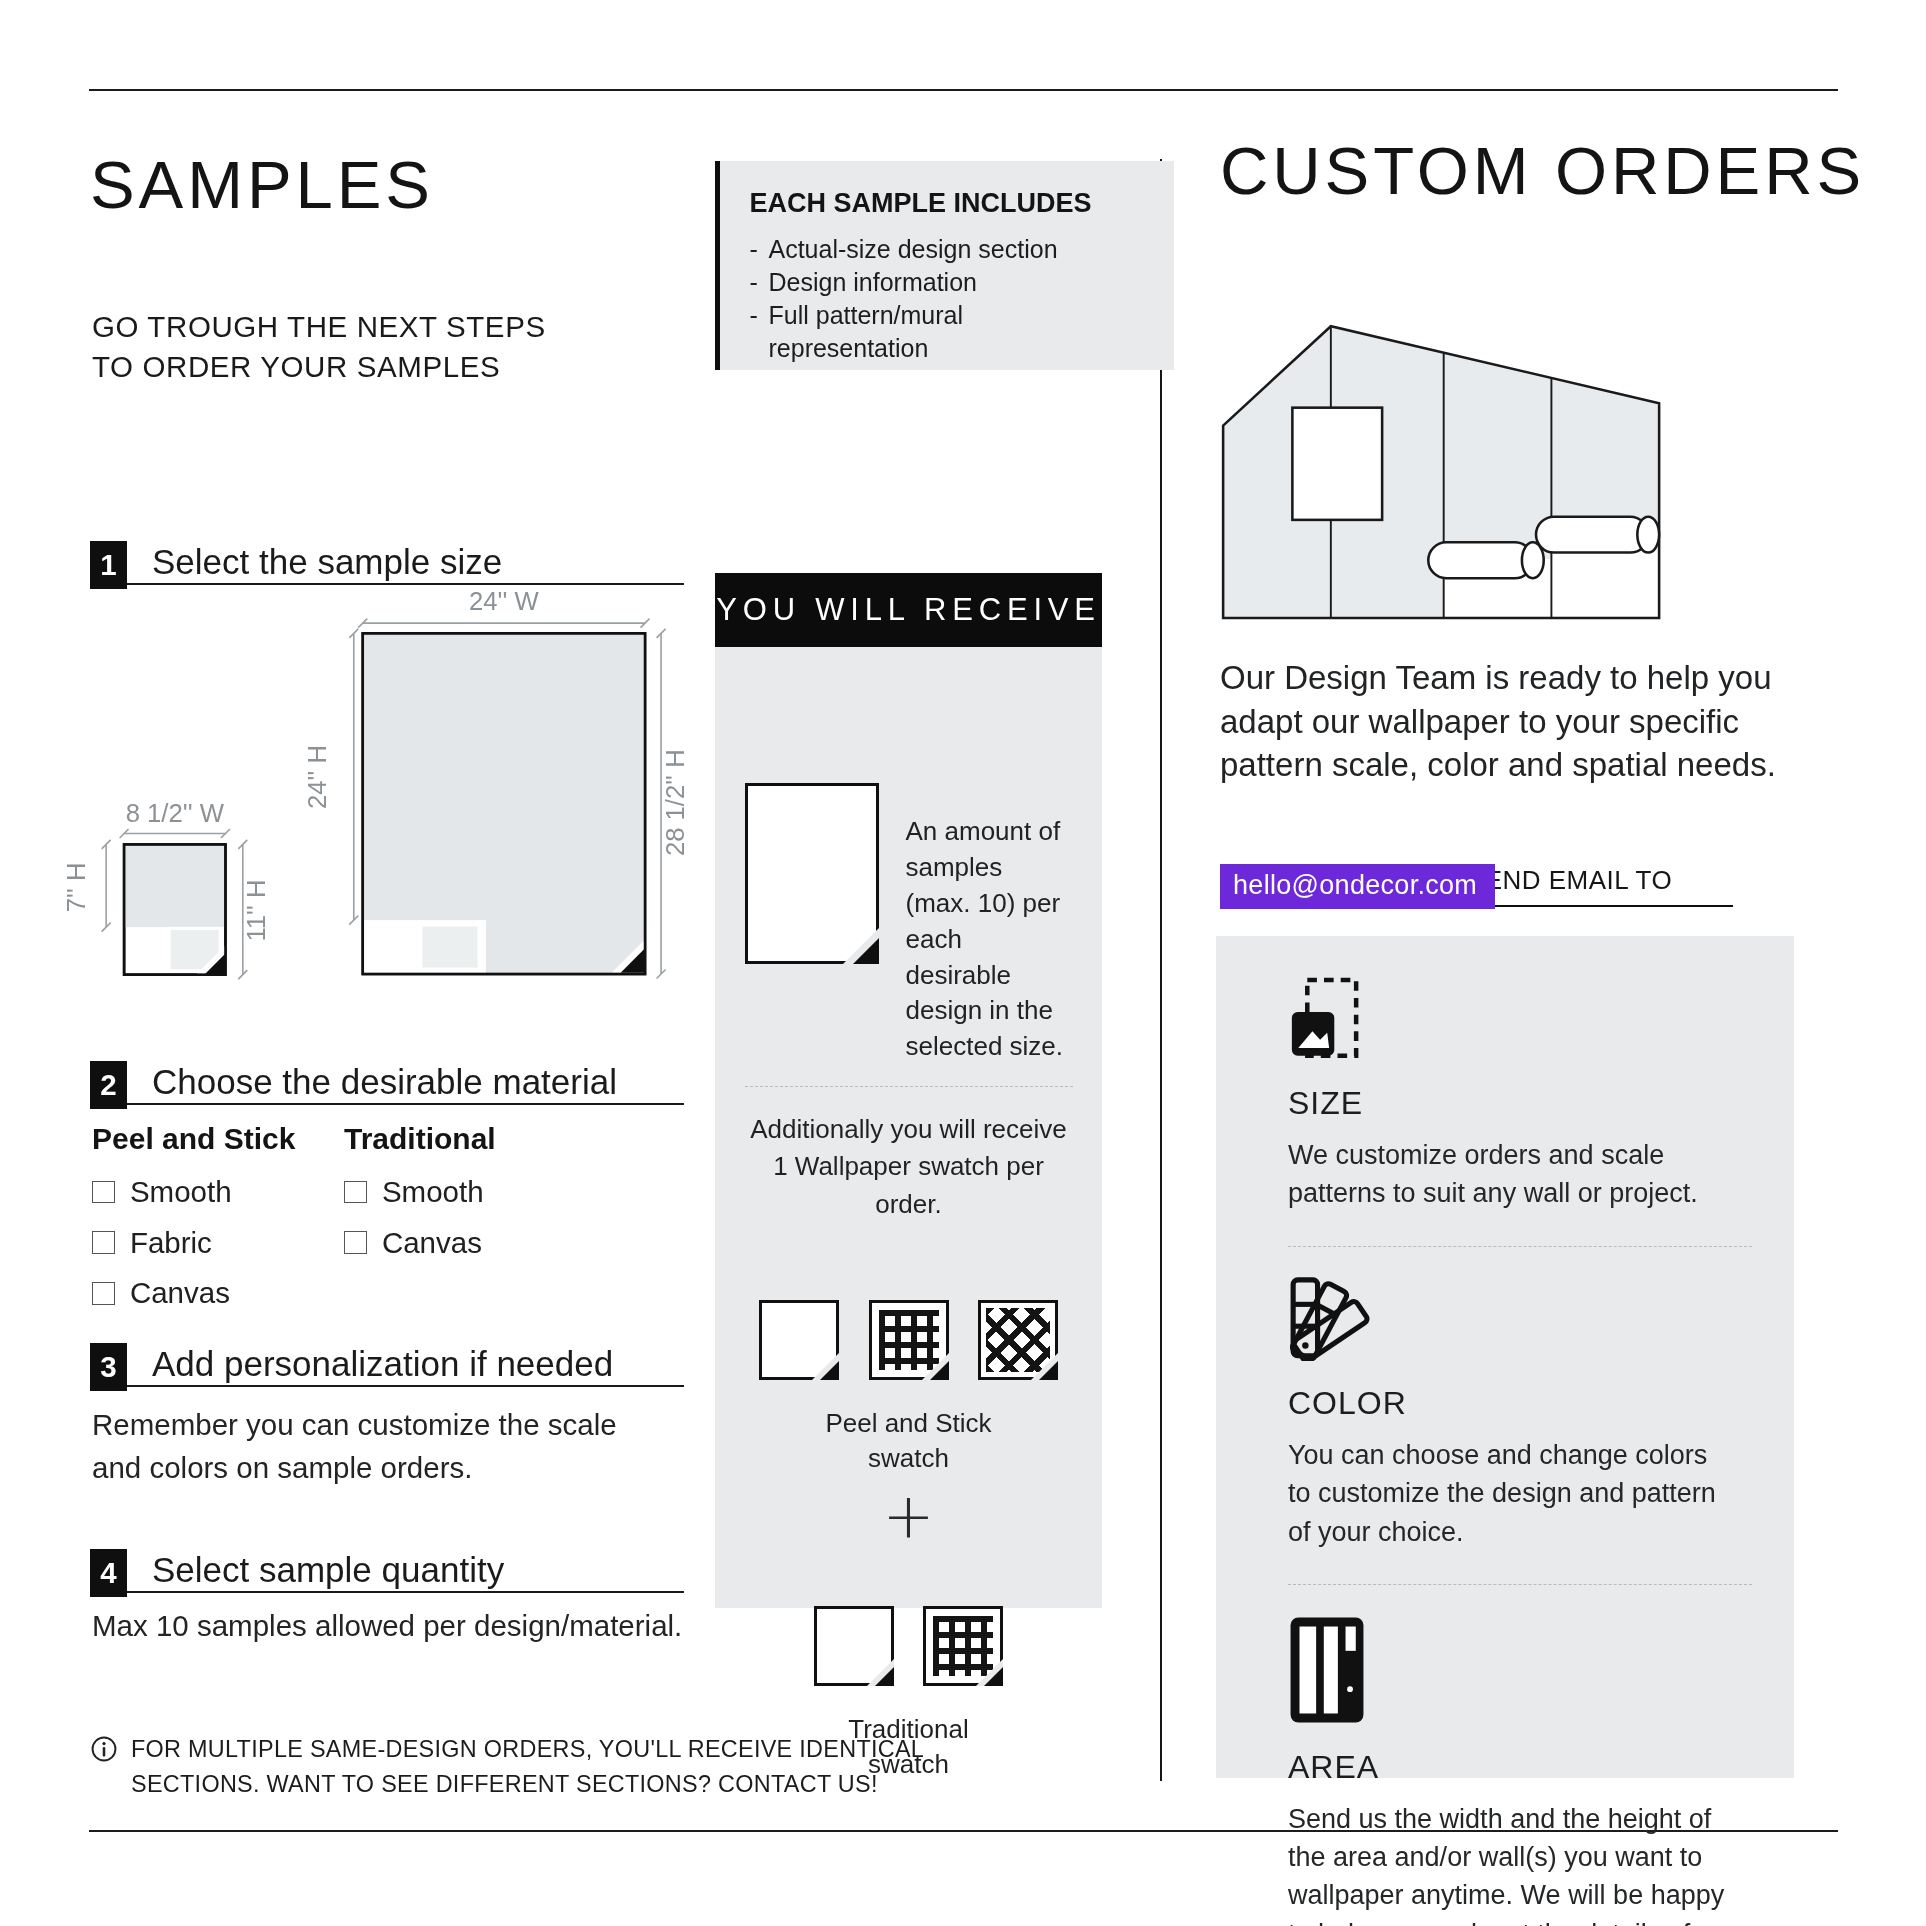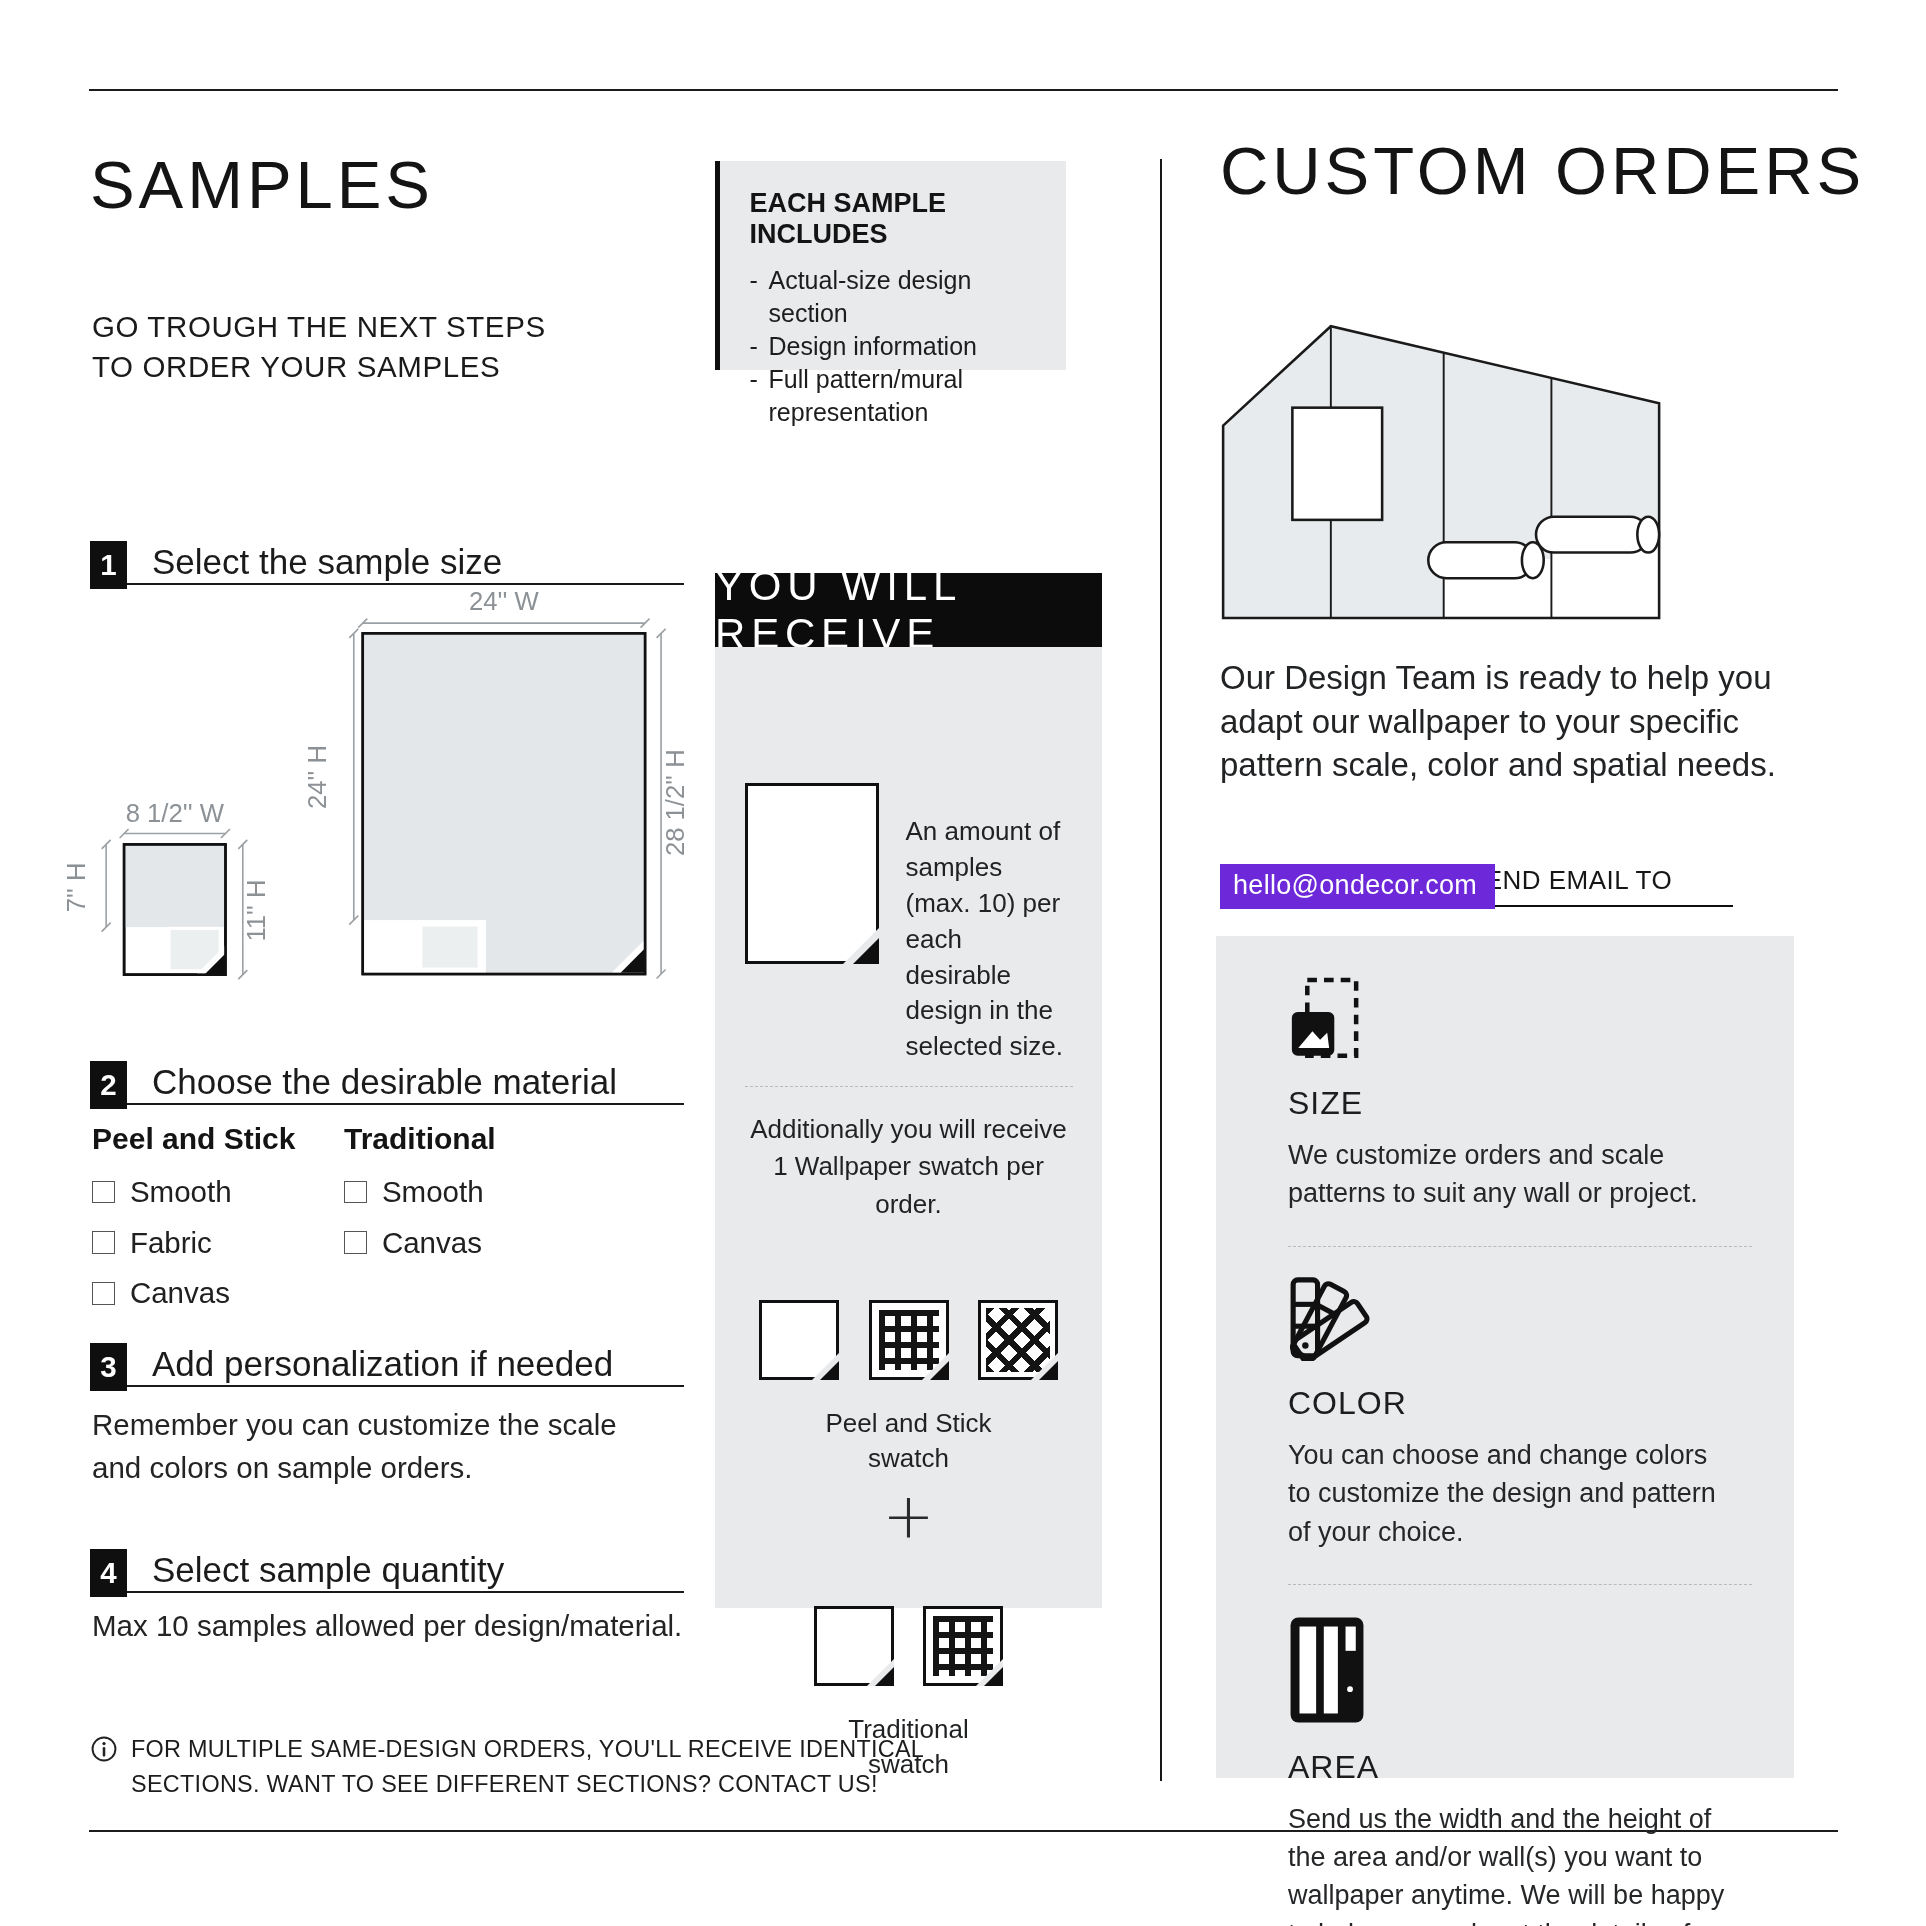--- a/index.html
+++ b/index.html
@@ -28,28 +28,28 @@
   .mat-col{position:absolute;top:0;}
   .mat-title{font-size:30px;font-weight:700;color:#141414;margin-bottom:19px;}
   .mat-row{margin:16.7px 0;font-size:29.5px;color:#202020;display:flex;align-items:center;}
   .checkbox{width:20.5px;height:20.5px;border:1.9px solid #555;margin-right:15.4px;flex:none;background:#fff;}
 
   .note{position:absolute;left:90px;top:1732px;width:912px;display:flex;align-items:flex-start;}
   .note-icon{flex:none;margin-right:13px;margin-top:2.6px;}
   .note-text{font-size:23.4px;line-height:1.5;letter-spacing:0.3px;color:#1c1c1c;}
 
   
-  .includes-box{position:absolute;left:715px;top:161px;width:351px;height:209px;box-sizing:border-box;
+  .includes-box{position:absolute;left:715px;top:161px;width:459px;height:209px;box-sizing:border-box;
     background:#e9eaec;border-left:5.8px solid #0e0e0e;padding:27px 26px 0 29.5px;}
   .includes-title{font-size:27px;font-weight:700;color:#141414;margin-bottom:14px;}
   .inc-item{display:flex;font-size:25px;line-height:1.32;color:#1d1d1d;}
   .inc-dash{width:19px;flex:none;}
 
   .receive-banner{position:absolute;left:715px;top:573px;width:387px;height:74px;background:#0c0c0c;
-    color:#fff;display:flex;align-items:center;justify-content:center;font-size:42px;letter-spacing:5.8px;}
+    color:#fff;display:flex;align-items:center;justify-content:center;font-size:31px;letter-spacing:5.8px;}
   .receive-panel{position:absolute;left:715px;top:647px;width:387px;height:961px;background:#e9eaec;
     box-sizing:border-box;padding:0 29.5px;}
   .sheet-row{margin-top:136px;display:flex;gap:27px;}
   .sheet-icon{position:relative;width:128px;height:175px;background:#fff;border:3.2px solid #101010;flex:none;}
   .fold-w,.fold-b{position:absolute;right:-3.2px;bottom:-3.2px;width:0;height:0;border-style:solid;}
   .sheet-icon .fold-w{border-width:0 0 36px 36px;border-color:transparent transparent #e9eaec transparent;}
   .sheet-icon .fold-b{border-width:0 0 26px 26px;border-color:transparent transparent #0f0f0f transparent;}
   .sheet-text{font-size:26px;line-height:1.38;color:#202224;width:199px;padding-top:31px;}
   .dashed{border-top:1.9px dashed #b7bbbd;}
   .mid-dash{margin-top:20.5px;}

